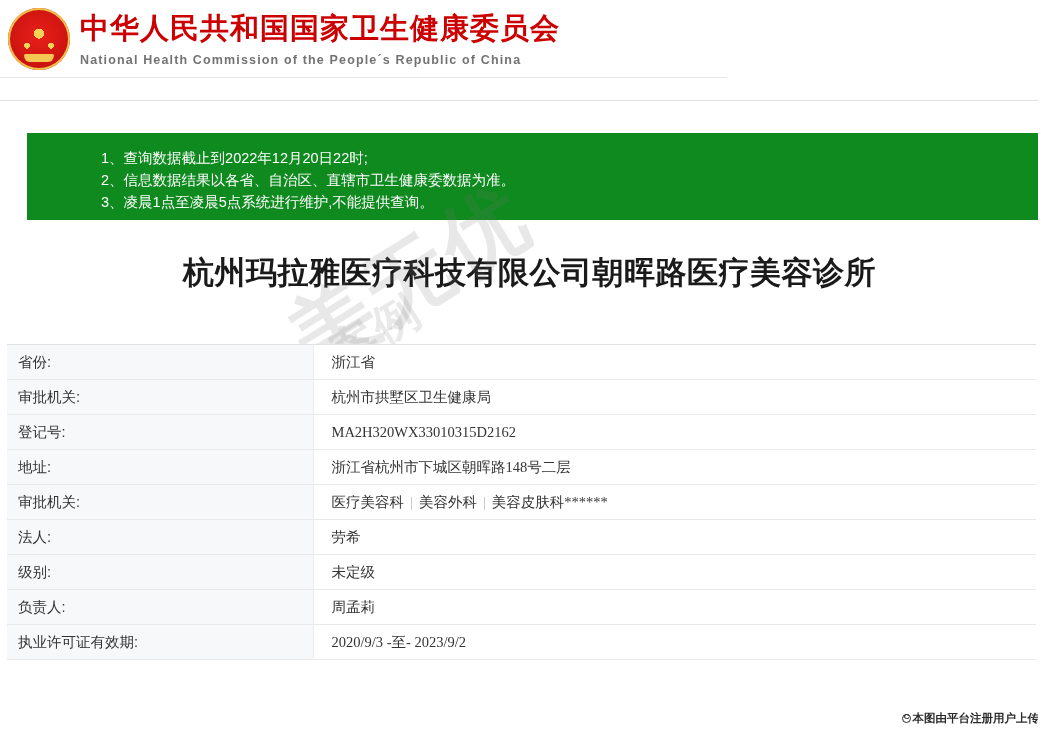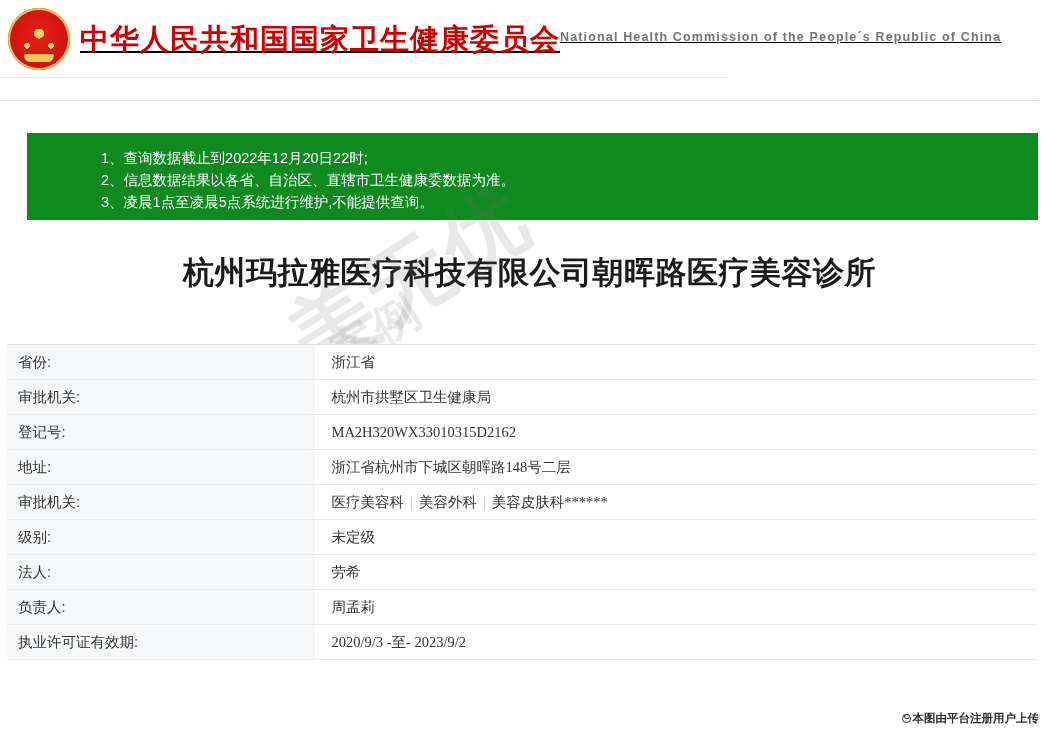--- a/index.html
+++ b/index.html
@@ -53,23 +53,23 @@
     left: 50%; bottom: 8px;
     width: 30px; height: 8px;
     transform: translateX(-50%);
     background: #f6d257;
     border-radius: 2px 2px 8px 8px;
     opacity: .95;
   }
   .title-block {
     margin-left: 10px;
     display: flex;
+    flex-direction: column;
     justify-content: center;
     padding-top: 2px;
-    text-decoration: underline;
   }
   .cn-title {
     color: #cc0000;
     font-size: 29px;
     font-weight: bold;
     letter-spacing: 1px;
     line-height: 1.15;
     white-space: nowrap;
   }
   .en-title {
@@ -246,26 +246,26 @@
       </tr>
       <tr>
         <td class="label">地址:</td>
         <td class="value">浙江省杭州市下城区朝晖路148号二层</td>
       </tr>
       <tr>
         <td class="label">审批机关:</td>
         <td class="value">医疗美容科<span class="sep">|</span>美容外科<span class="sep">|</span>美容皮肤科******</td>
       </tr>
       <tr>
+        <td class="label">法人:</td>
+        <td class="value">劳希</td>
+      </tr>
+      <tr>
         <td class="label">级别:</td>
         <td class="value">未定级</td>
-      </tr>
-      <tr>
-        <td class="label">法人:</td>
-        <td class="value">劳希</td>
       </tr>
       <tr>
         <td class="label">负责人:</td>
         <td class="value">周孟莉</td>
       </tr>
       <tr>
         <td class="label">执业许可证有效期:</td>
         <td class="value">2020/9/3 -至- 2023/9/2</td>
       </tr>
     </tbody>

